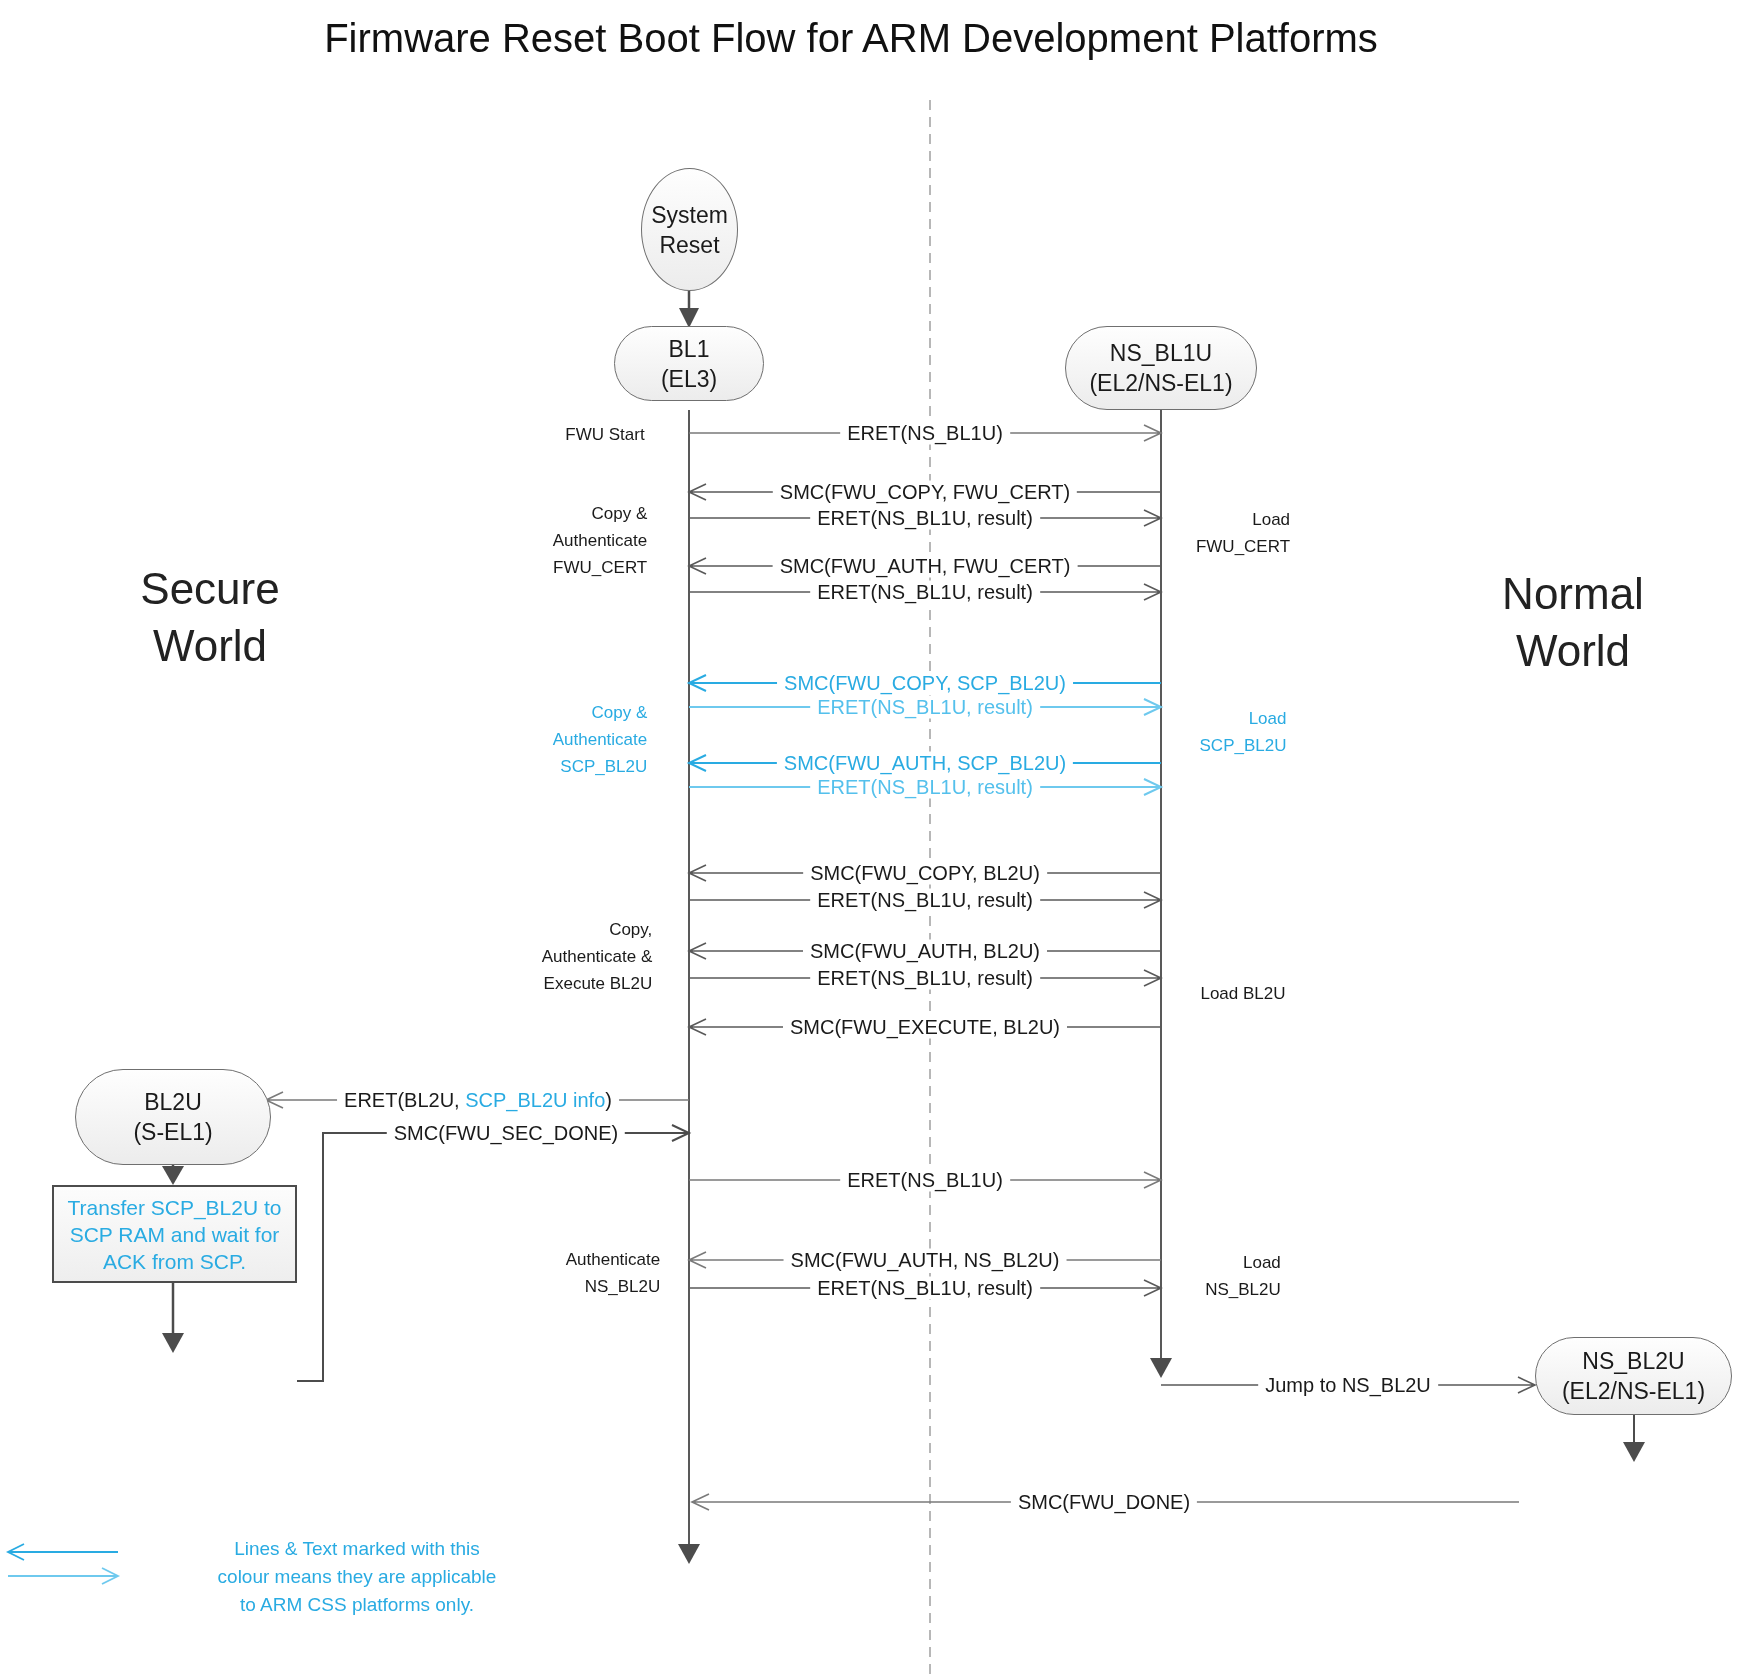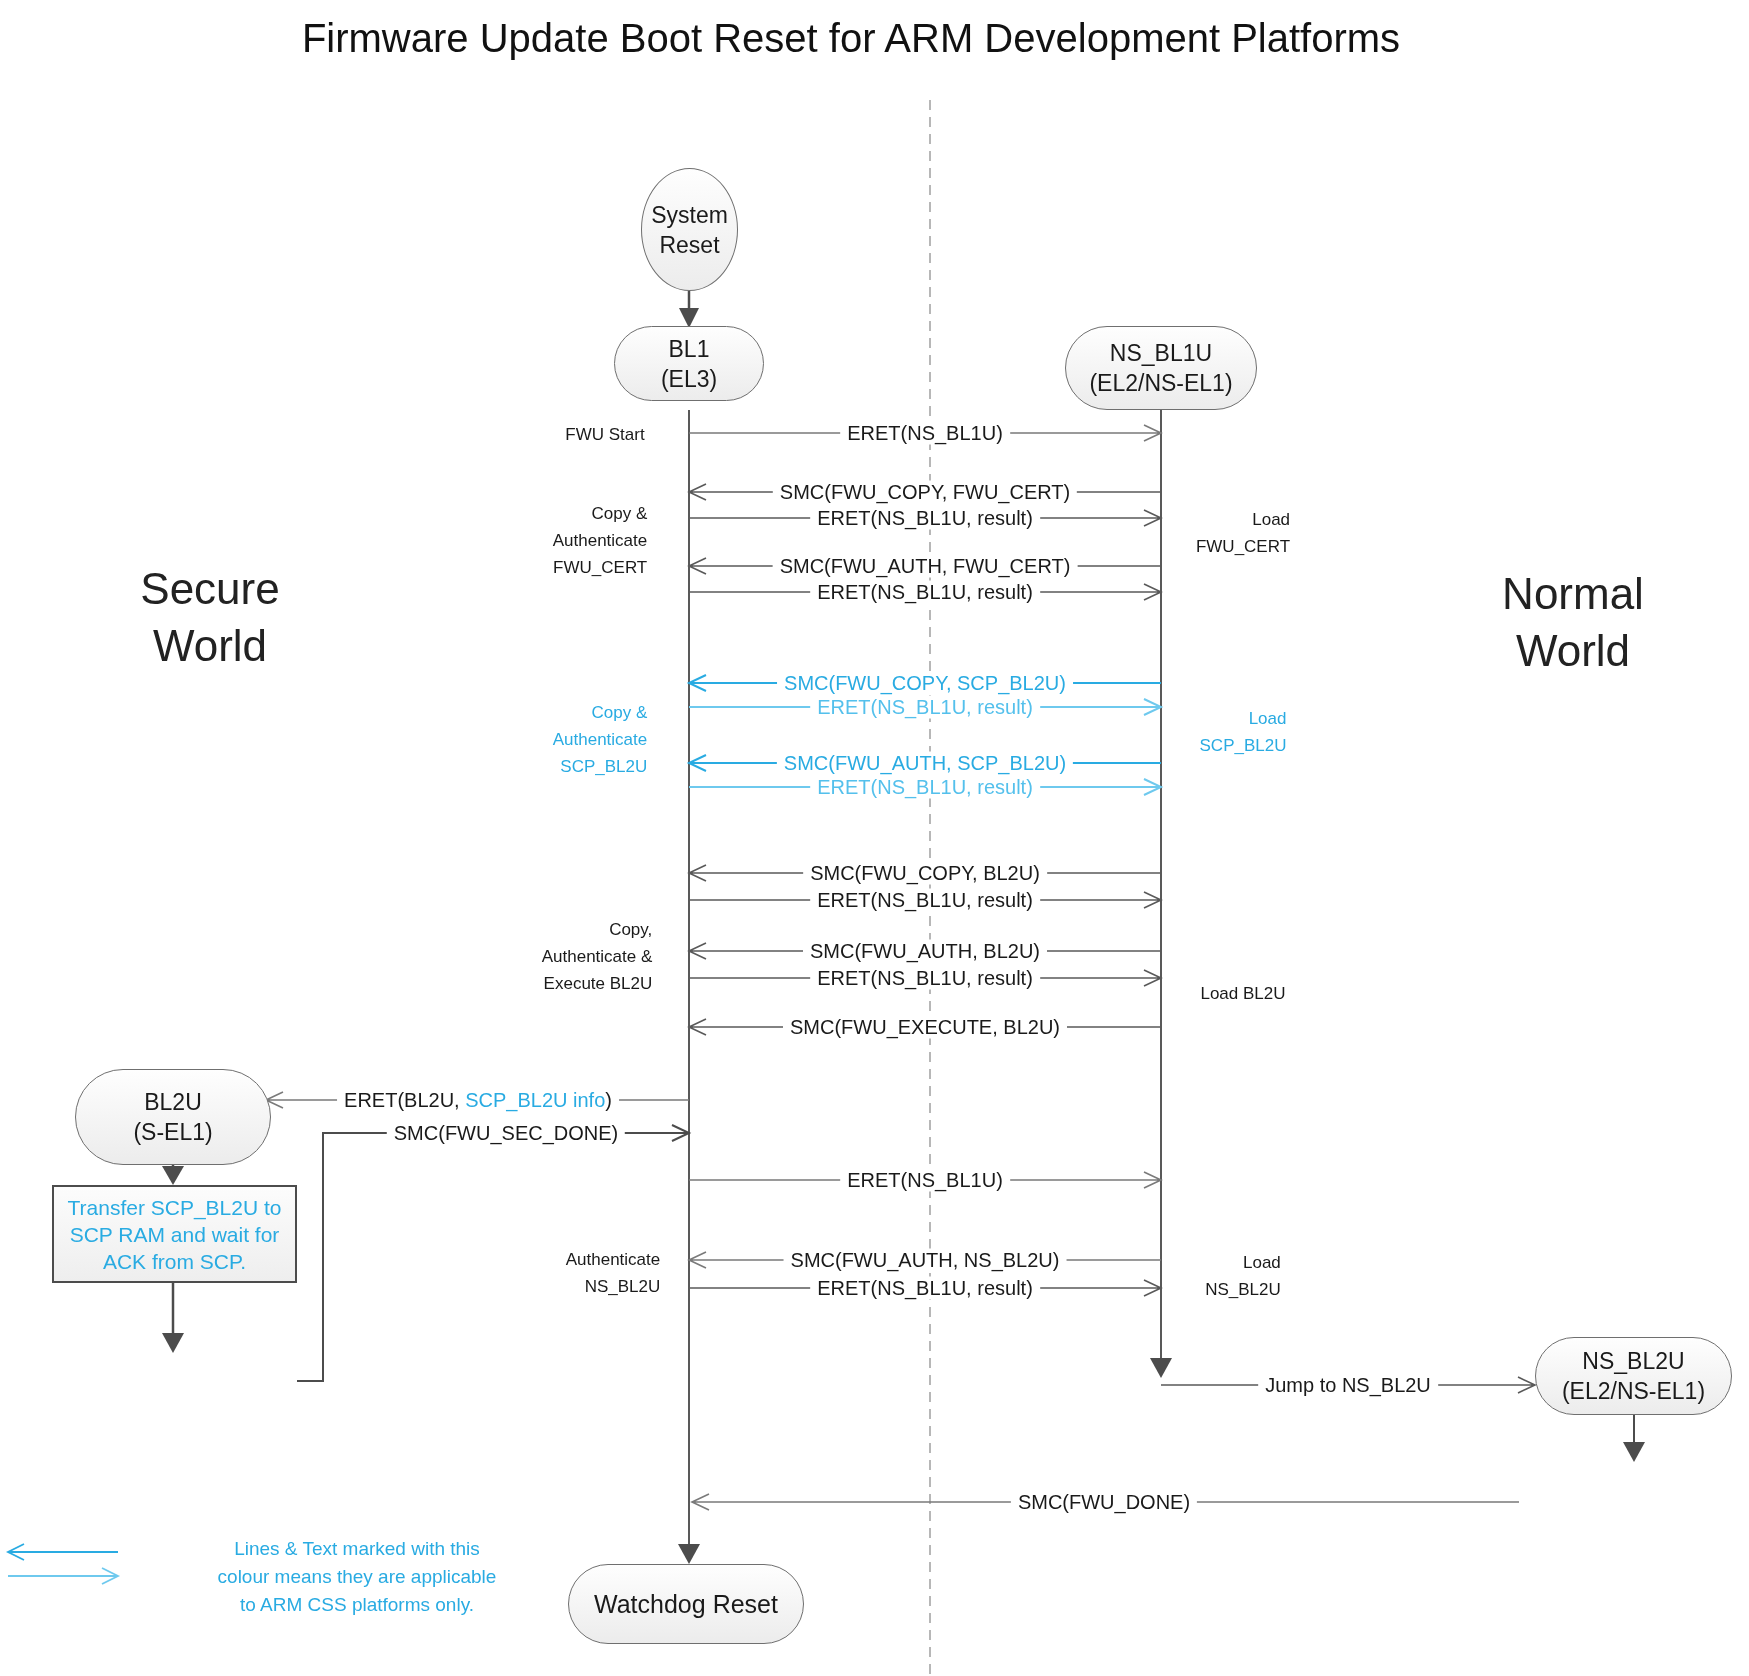--- a/index.html
+++ b/index.html
@@ -80,21 +80,21 @@
     <path d="M1634 1413 V1444" stroke="#4c4c4c" stroke-width="2" fill="none"></path>
     <polygon points="1623,1442 1645,1442 1634,1462" fill="#4c4c4c"></polygon>
     <path d="M1519 1502 H692 M709 1494 L692 1502 L709 1510" stroke="#7a7a7a" stroke-width="1.6" fill="none"></path>
 
     <polygon points="678,1544 700,1544 689,1564" fill="#4c4c4c"></polygon>
 
     <path d="M118 1552 H8 M24 1544 L8 1552 L24 1560" stroke="#29abe2" stroke-width="1.8" fill="none"></path>
     <path d="M8 1576 H118 M102 1568 L118 1576 L102 1584" stroke="#6ec9ee" stroke-width="1.8" fill="none"></path>
   </svg>
 
-  <div class="abs ctr title" style="left:851px;top:38px;">Firmware Update Boot Reset for ARM Development Platforms</div>
+  <div class="abs ctr title" style="left:851px;top:38px;">Firmware Reset Boot Flow for ARM Development Platforms</div>
 
   <div class="abs ctr world" style="left:210px;top:617px;">
     <div>Secure</div>
     <div>World</div>
   </div>
   <div class="abs ctr world" style="left:1573px;top:622px;">
     <div>Normal</div>
     <div>World</div>
   </div>
 
@@ -124,23 +124,20 @@
     <div class="cyan small">ACK from SCP.</div>
   </div>
 
 
   <div class="node stadium" style="left:1535px;top:1337px;width:197px;height:78px;">
     <div class="l1">NS_BL2U</div>
     <div class="l2">(EL2/NS-EL1)</div>
   </div>
 
 
-  <div class="node stadium" style="left:568px;top:1564px;width:236px;height:80px;">
-    <div class="big">Watchdog Reset</div>
-  </div>
 
   <div class="msg" style="left:925px;top:433px;">ERET(NS_BL1U)</div>
   <div class="msg" style="left:925px;top:492px;">SMC(FWU_COPY, FWU_CERT)</div>
   <div class="msg" style="left:925px;top:518px;">ERET(NS_BL1U, result)</div>
   <div class="msg" style="left:925px;top:566px;">SMC(FWU_AUTH, FWU_CERT)</div>
   <div class="msg" style="left:925px;top:592px;">ERET(NS_BL1U, result)</div>
 
   <div class="msg cyan" style="left:925px;top:683px;">SMC(FWU_COPY, SCP_BL2U)</div>
   <div class="msg cyanlt" style="left:925px;top:707px;">ERET(NS_BL1U, result)</div>
   <div class="msg cyan" style="left:925px;top:763px;">SMC(FWU_AUTH, SCP_BL2U)</div>

